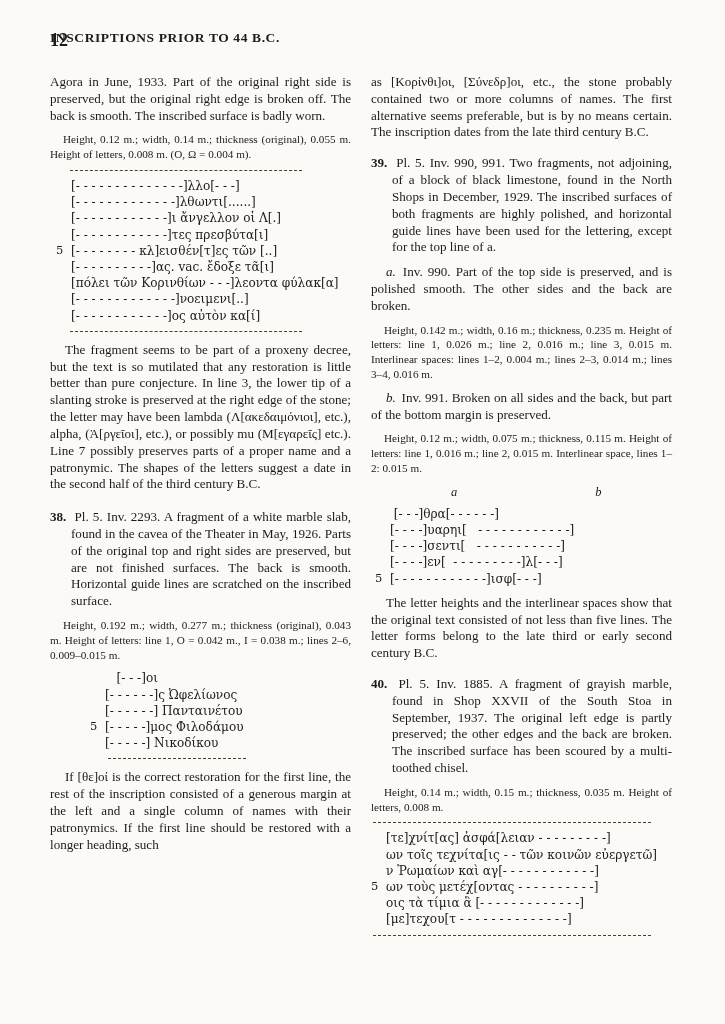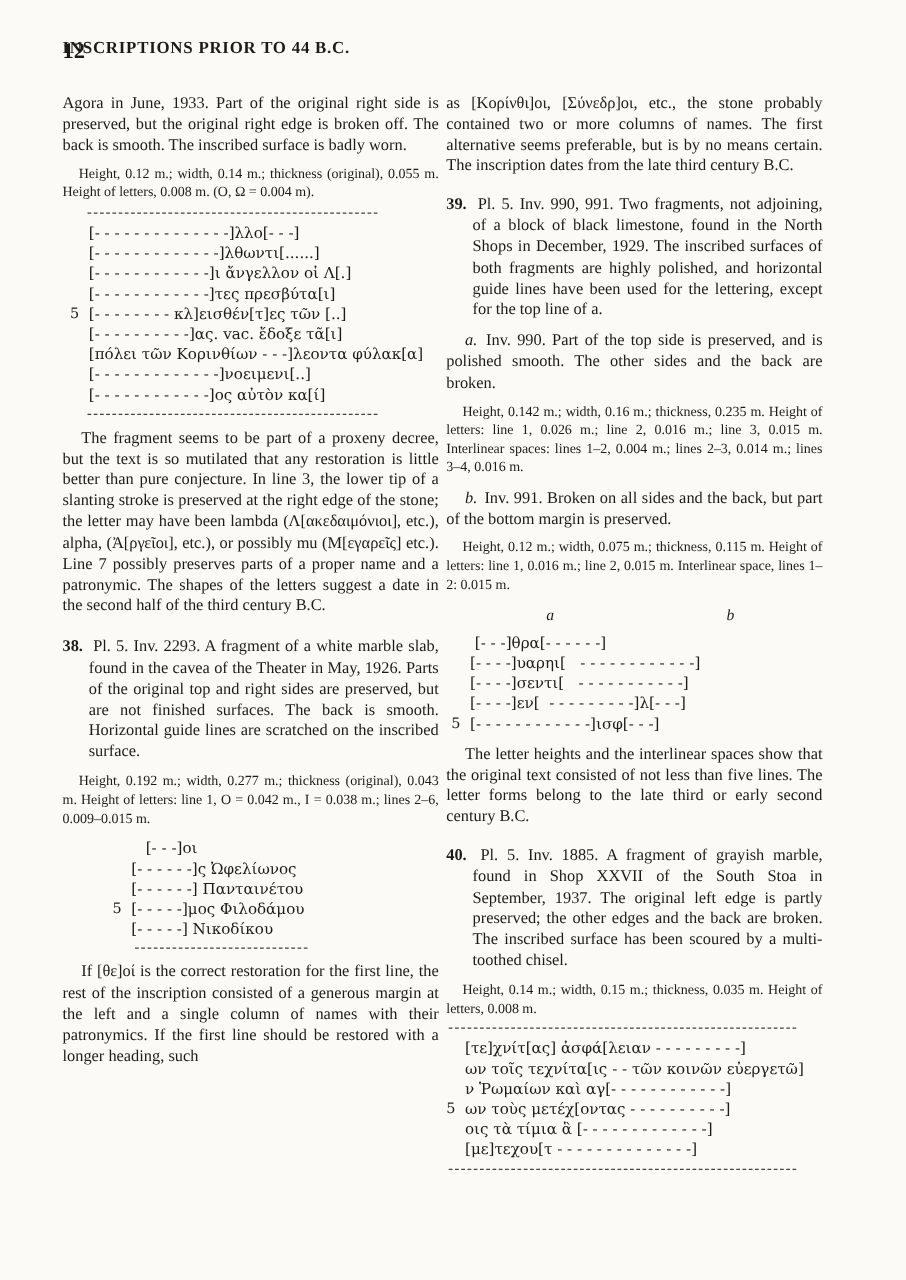--- a/index.html
+++ b/index.html
@@ -9,21 +9,21 @@
     color:#1c1b18;
     font-family:"Liberation Serif","DejaVu Serif",serif;
     overflow:hidden;
   }
   .page { padding:30px 50px 0 50px; }
 
   .pagehead { position:relative; height:22px; margin-bottom:20px; }
   .pnum { position:absolute; left:0; top:0; font-weight:bold; font-size:18px; }
   .rhead { text-align:left; font-weight:bold; font-size:13.5px; letter-spacing:0.6px; }
 
-  .cols { display:flex; gap:6px; }
+  .cols { display:flex; gap:20px; }
   .col { width:301px; font-size:13.1px; line-height:1.285; text-align:justify; }
 
   p.body { text-indent:15px; margin-top:2px; }
   p.noind { text-indent:0; }
   p.sub { margin-top:8px; }
   .metrics {
     font-size:11.2px; line-height:1.32;
     margin:8px 0 8px 0; text-indent:13px; text-align:justify;
   }
   .entry { margin-top:10px; padding-left:21px; text-indent:-21px; }

